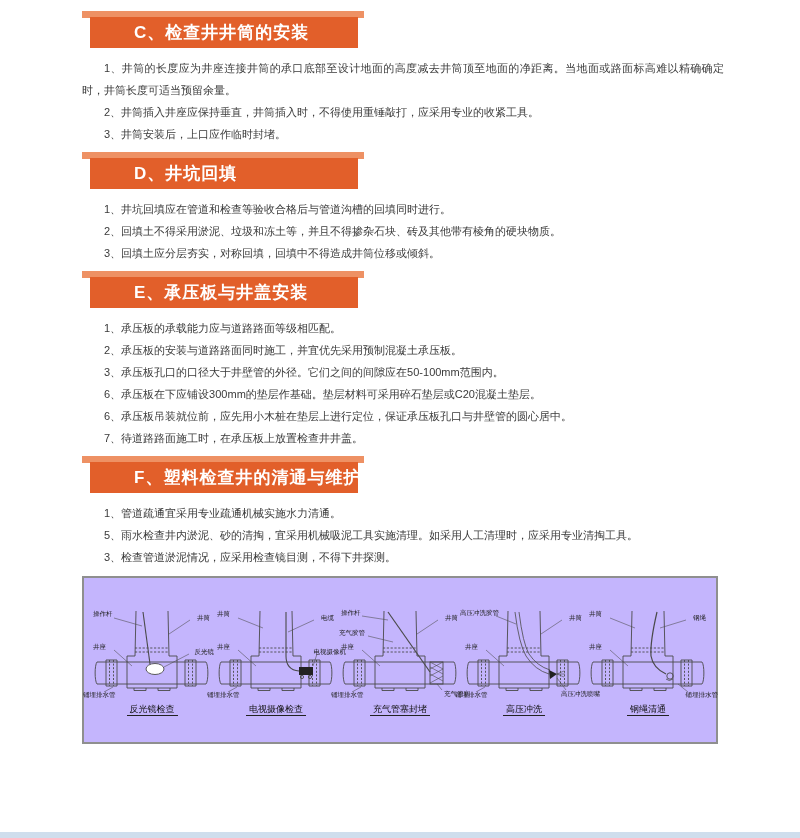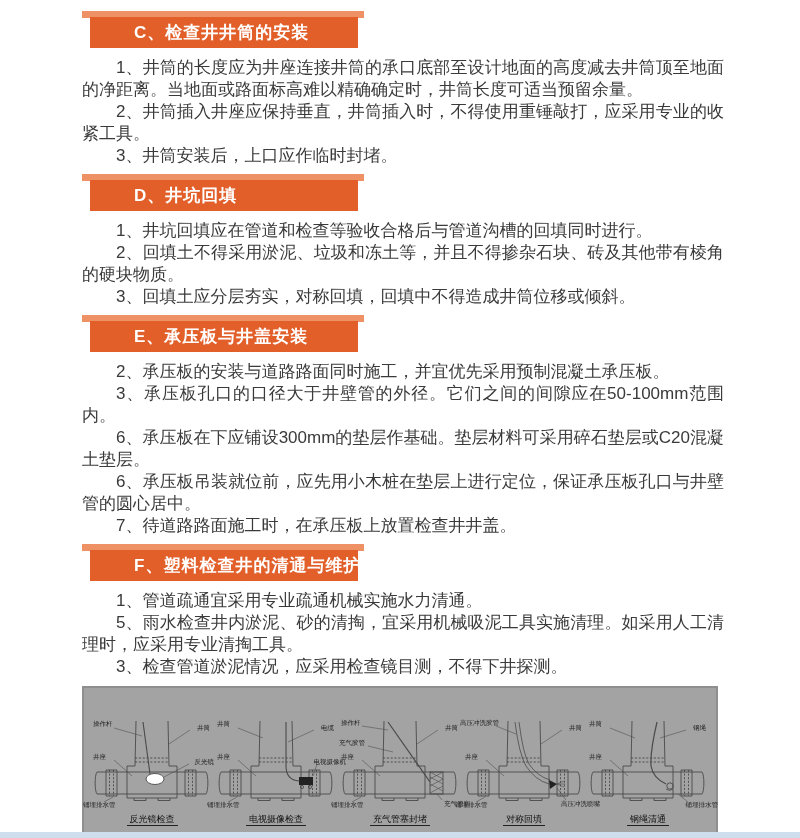--- a/index.html
+++ b/index.html
@@ -15,29 +15,29 @@
   
   .sec-header{position:relative;height:38px;margin:7px 0 8px;}
   .sec-strip{position:absolute;left:0;top:0;width:282px;height:7px;background:#ee9164;}
   .sec-bar{
     position:absolute;left:8px;top:6px;width:268px;height:31px;
     background:#e25f2a;color:#ffffff;font-weight:bold;font-size:17px;
     line-height:31px;padding-left:44px;box-sizing:border-box;
     letter-spacing:1px;white-space:nowrap;
   }
   .sec-body p{
-    margin:0;font-size:17px;line-height:22px;text-align:justify;
+    margin:0;font-size:11px;line-height:22px;text-align:justify;
     text-indent:2em;color:#3a3a3a;
   }
   .sec-body{margin-bottom:2px;}
   
   .diagram-box{
     margin-top:8px;width:636px;height:168px;border:2px solid #8f8f8f;
     box-sizing:border-box;display:flex;justify-content:space-between;
-    padding:26px 6px 0 6px;background:#a3a3a3;
+    padding:26px 6px 0 6px;background:#c4b5fd;
   }
   .well-fig{margin:0;width:124px;position:relative;}
   .fig-canvas{position:relative;width:124px;height:96px;}
   .lbl{
     position:absolute;font-size:6.5px;line-height:1;color:#222;
     white-space:nowrap;
   }
   .fig-caption{
     text-align:center;margin-top:3px;font-size:9px;color:#111;
   }
@@ -70,20 +70,21 @@
     <p>1、井坑回填应在管道和检查等验收合格后与管道沟槽的回填同时进行。</p>
     <p>2、回填土不得采用淤泥、垃圾和冻土等，并且不得掺杂石块、砖及其他带有棱角的硬块物质。</p>
     <p>3、回填土应分层夯实，对称回填，回填中不得造成井筒位移或倾斜。</p>
   </div>
 
   <div class="sec-header">
     <div class="sec-strip"></div>
     <div class="sec-bar">E、承压板与井盖安装</div>
   </div>
   <div class="sec-body">
+    <p>1、承压板的承载能力应与道路路面等级相匹配。</p>
     <p>2、承压板的安装与道路路面同时施工，并宜优先采用预制混凝土承压板。</p>
     <p>3、承压板孔口的口径大于井壁管的外径。它们之间的间隙应在50-100mm范围内。</p>
     <p>6、承压板在下应铺设300mm的垫层作基础。垫层材料可采用碎石垫层或C20混凝土垫层。</p>
     <p>6、承压板吊装就位前，应先用小木桩在垫层上进行定位，保证承压板孔口与井壁管的圆心居中。</p>
     <p>7、待道路路面施工时，在承压板上放置检查井井盖。</p>
   </div>
 
   <div class="sec-header">
     <div class="sec-strip"></div>
     <div class="sec-bar">F、塑料检查井的清通与维护</div>
@@ -209,21 +210,21 @@
               <path d="M34 12 L54 20 M100 16 L79 30 M24 46 L42 62 M104 86 L95 74 M14 88 L23 83"></path>
             </g>
           </g>
         </svg>
         <span class="lbl" style="left:-2px;top:6px">高压冲洗胶管</span>
         <span class="lbl" style="right:4px;top:11px">井筒</span>
         <span class="lbl" style="left:3px;top:40px">井座</span>
         <span class="lbl" style="right:-14px;top:87px">高压冲洗喷嘴</span>
         <span class="lbl" style="left:-7px;top:88px">铺埋排水管</span>
       </div>
-      <figcaption class="fig-caption"><span>对称回填</span></figcaption>
+      <figcaption class="fig-caption"><span>高压冲洗</span></figcaption>
     </figure>
 
     <figure class="well-fig">
       <div class="fig-canvas">
         <svg viewBox="0 0 122 96" width="122" height="96">
           <g fill="none" stroke="#4a4a4a" stroke-width="0.9">
             <path d="M7 58 H116 M7 80 H116"></path>
             <path d="M7 58 C4.5 61 4.5 77 7 80 M116 58 C118.5 61 118.5 77 116 80"></path>
             <path d="M16 56 H27 M16 82 H27 M16 56 V82 M27 56 V82"></path>
             <path d="M19.5 56 V82 M23.5 56 V82" stroke-dasharray="2 1.6"></path>

